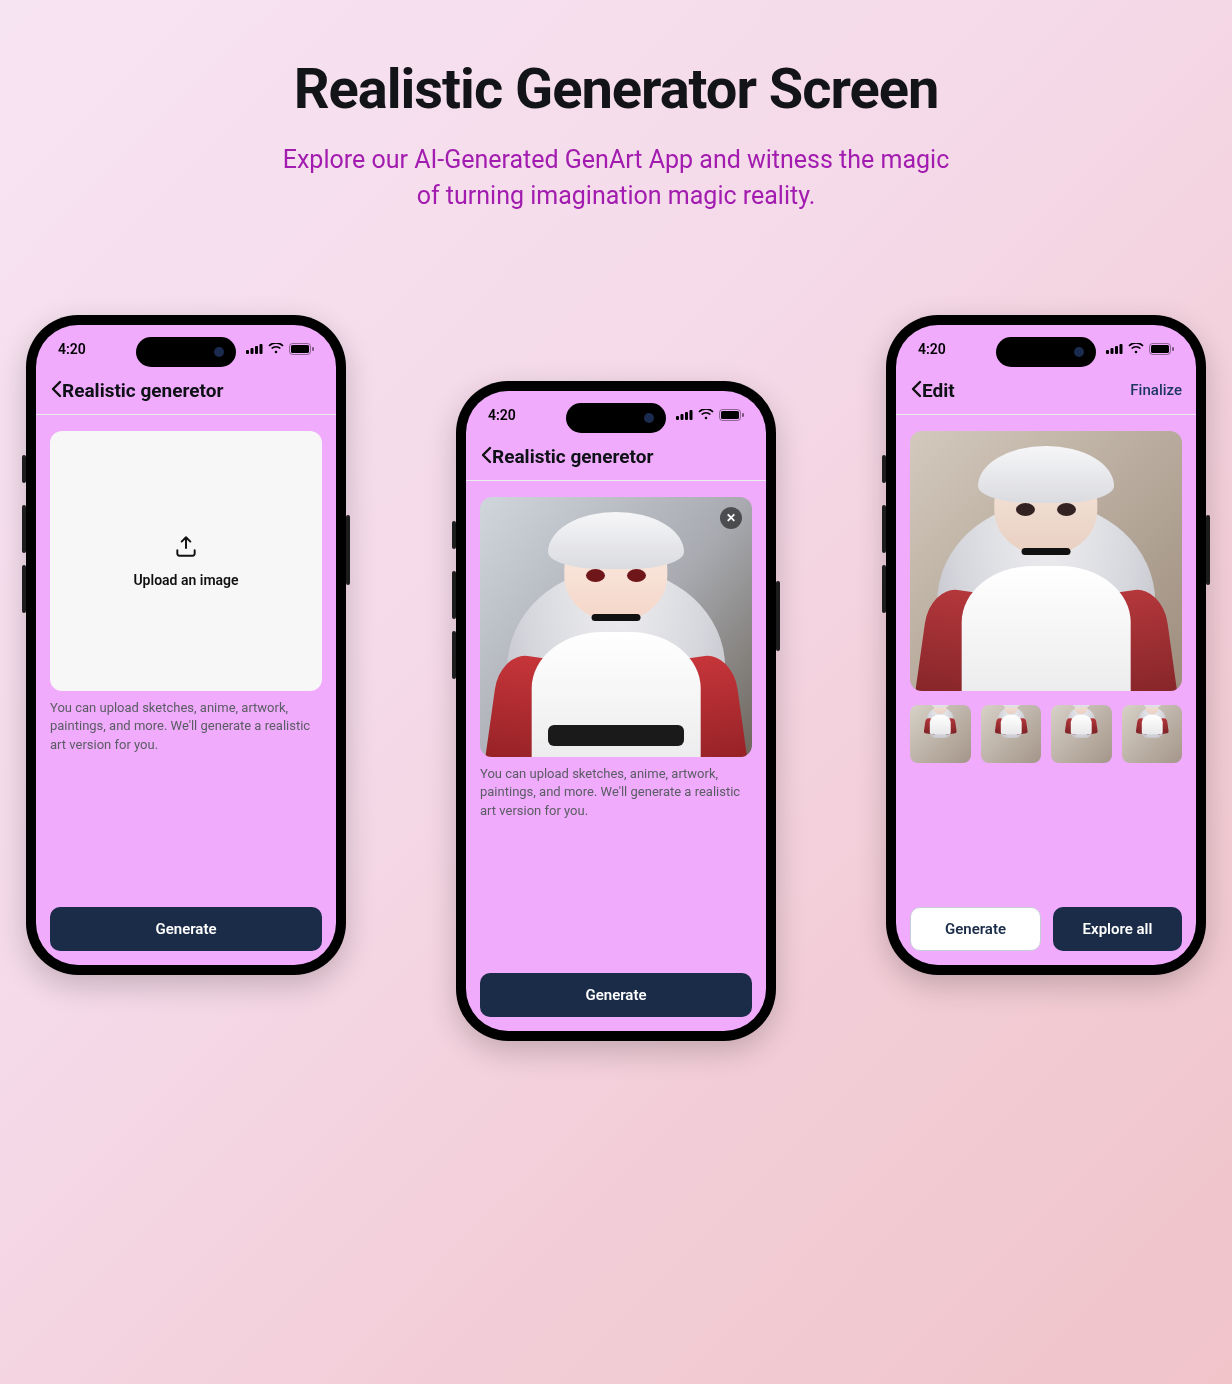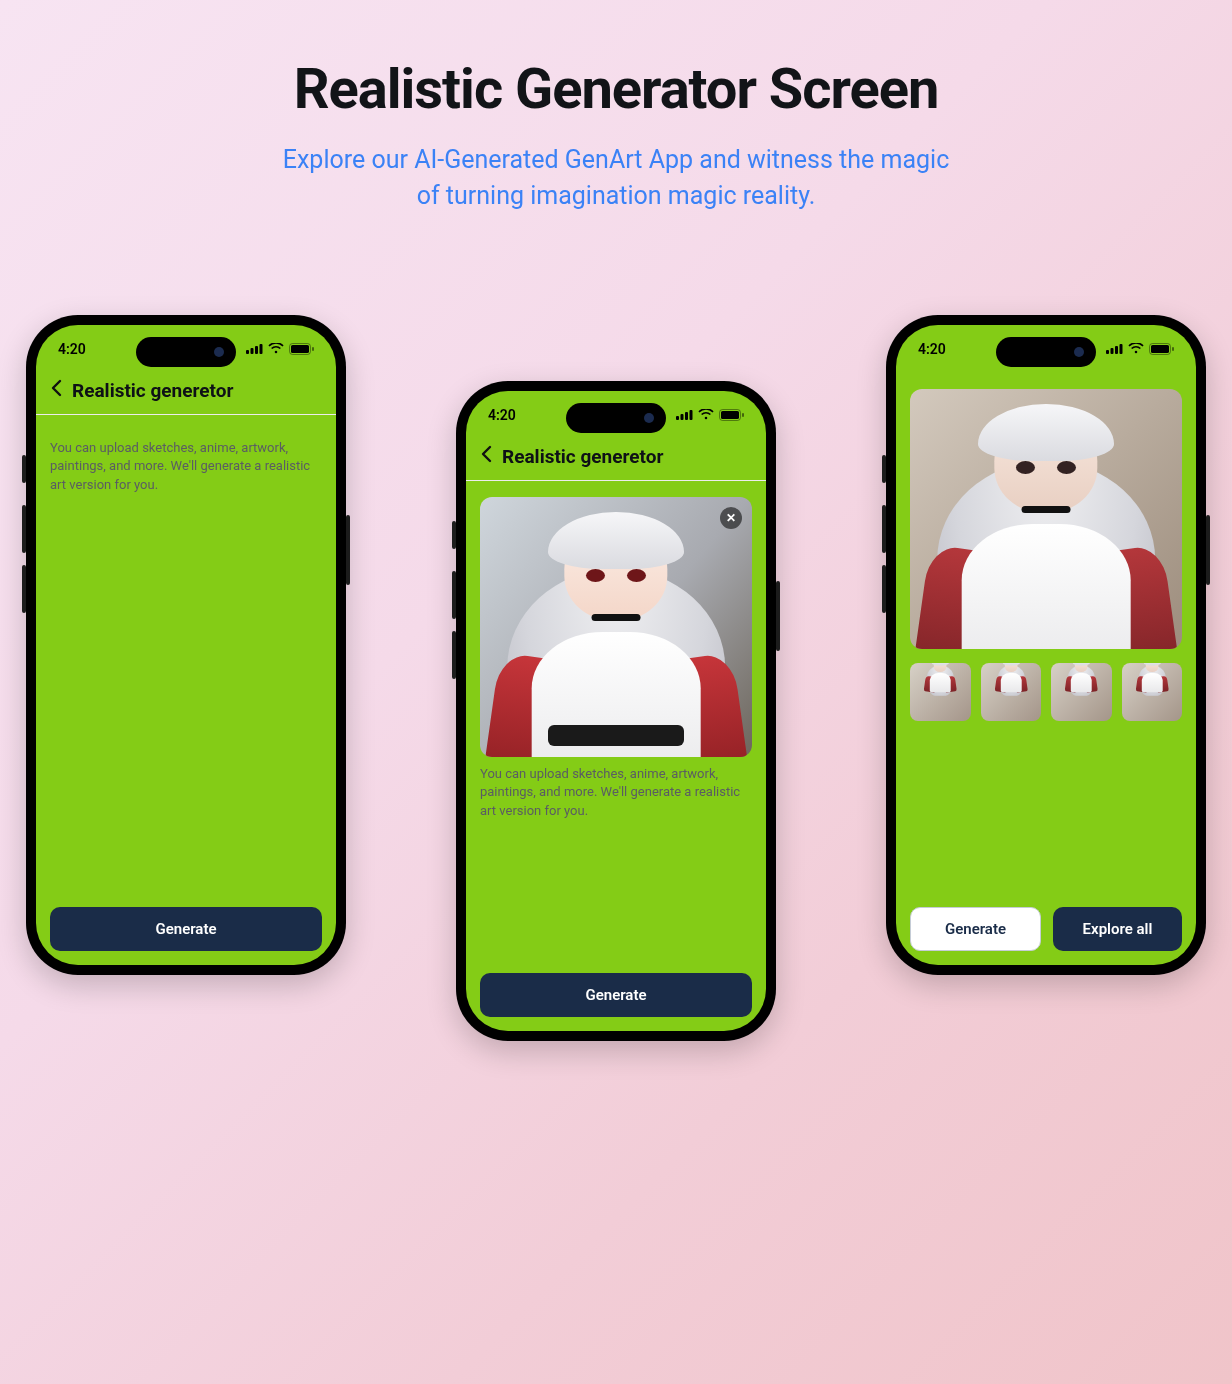--- a/index.html
+++ b/index.html
@@ -19,21 +19,21 @@
   .page-title {
     font-size: 56px;
     font-weight: 700;
     color: #121418;
     letter-spacing: -1px;
   }
   .page-subtitle {
     margin-top: 20px;
     font-size: 25px;
     font-weight: 400;
-    color: #3b82f6;
+    color: #a21caf;
     line-height: 1.45;
   }
 
   .phones-row {
     position: relative;
     height: 900px;
     margin-top: 100px;
   }
 
   .phone {
@@ -51,21 +51,21 @@
     border-radius: 3px;
   }
   .phone .side-left-1 { left: -4px; top: 140px; width: 4px; height: 28px; }
   .phone .side-left-2 { left: -4px; top: 190px; width: 4px; height: 48px; }
   .phone .side-left-3 { left: -4px; top: 250px; width: 4px; height: 48px; }
   .phone .side-right-1 { right: -4px; top: 200px; width: 4px; height: 70px; }
 
   .phone-inner {
     width: 100%;
     height: 100%;
-    background: #84cc16;
+    background: #f0abfc;
     border-radius: 42px;
     position: relative;
     overflow: hidden;
     display: flex;
     flex-direction: column;
   }
 
   .notch {
     position: absolute;
     top: 12px;
@@ -100,21 +100,21 @@
   }
   .status-icons { display: flex; align-items: center; gap: 5px; }
 
   .screen-header {
     display: flex;
     align-items: center;
     justify-content: space-between;
     padding: 6px 14px 12px 14px;
     border-bottom: 1px solid #ececec;
   }
-  .screen-header-left { display: flex; align-items: center; gap: 10px; }
+  .screen-header-left { display: flex; align-items: flex-end; gap: 0; }
   .screen-header-left .back-chevron { font-size: 22px; line-height: 1; }
   .screen-title { font-size: 19px; font-weight: 700; color: #0e1116; }
   .screen-action { font-size: 15px; font-weight: 500; color: #1b365f; }
 
   .screen-body {
     flex: 1;
     padding: 16px 14px 14px 14px;
     display: flex;
     flex-direction: column;
   }
@@ -341,20 +341,27 @@
           <span class="back-chevron">
             <svg width="12" height="18" viewBox="0 0 12 18">
                 <path d="M10 2 L3 9 L10 16" stroke="#111" stroke-width="2.4" fill="none" stroke-linecap="round" stroke-linejoin="round"></path>
               </svg>
           </span>
           <span class="screen-title">Realistic generetor</span>
         </div>
       </div>
 
       <div class="screen-body">
+        <div class="upload-box">
+          <svg class="upload-icon" viewBox="0 0 24 24">
+              <path d="M12 3v10M12 3l-4 4M12 3l4 4" stroke="#111" stroke-width="1.8" fill="none" stroke-linecap="round" stroke-linejoin="round"></path>
+              <path d="M4 15v3a2 2 0 002 2h12a2 2 0 002-2v-3" stroke="#111" stroke-width="1.8" fill="none" stroke-linecap="round"></path>
+            </svg>
+          <span class="upload-label">Upload an image</span>
+        </div>
         <p class="help-text">You can upload sketches, anime, artwork, paintings, and more. We'll generate a realistic art version for you.</p>
         <div class="btn-row">
           <div class="btn btn-primary">Generate</div>
         </div>
       </div>
     </div>
   </div>
 
   <div class="phone" id="phone2">
     <div class="side-btn side-left-1"></div>
@@ -440,20 +447,31 @@
               <path d="M8 10.3a1.3 1.3 0 100-2.6 1.3 1.3 0 000 2.6zM4.2 6.1a5.4 5.4 0 017.6 0l1.1-1.1a7 7 0 00-9.8 0l1.1 1.1zM1.5 3.4a9.2 9.2 0 0113 0L15.6 2.3a10.7 10.7 0 00-15.2 0l1.1 1.1z" fill="#000"></path>
             </svg>
           <svg width="25" height="12" viewBox="0 0 25 12">
               <rect x="0.5" y="0.5" width="21" height="11" rx="3" stroke="#000" stroke-opacity="0.4" fill="none"></rect>
               <rect x="2" y="2" width="18" height="8" rx="1.6" fill="#000"></rect>
               <rect x="23" y="4" width="2" height="4" rx="1" fill="#000" fill-opacity="0.5"></rect>
             </svg>
         </span>
       </div>
 
+      <div class="screen-header">
+        <div class="screen-header-left">
+          <span class="back-chevron">
+            <svg width="12" height="18" viewBox="0 0 12 18">
+                <path d="M10 2 L3 9 L10 16" stroke="#111" stroke-width="2.4" fill="none" stroke-linecap="round" stroke-linejoin="round"></path>
+              </svg>
+          </span>
+          <span class="screen-title">Edit</span>
+        </div>
+        <span class="screen-action">Finalize</span>
+      </div>
 
       <div class="screen-body">
         <div class="image-display" style="background:linear-gradient(135deg,#d3c9bd,#9d8d7d);">
           <div class="char realistic">
             <div class="hair-back"></div>
             <div class="jacket l"></div>
             <div class="jacket r"></div>
             <div class="torso"></div>
             <div class="face"></div>
             <div class="fringe"></div>

